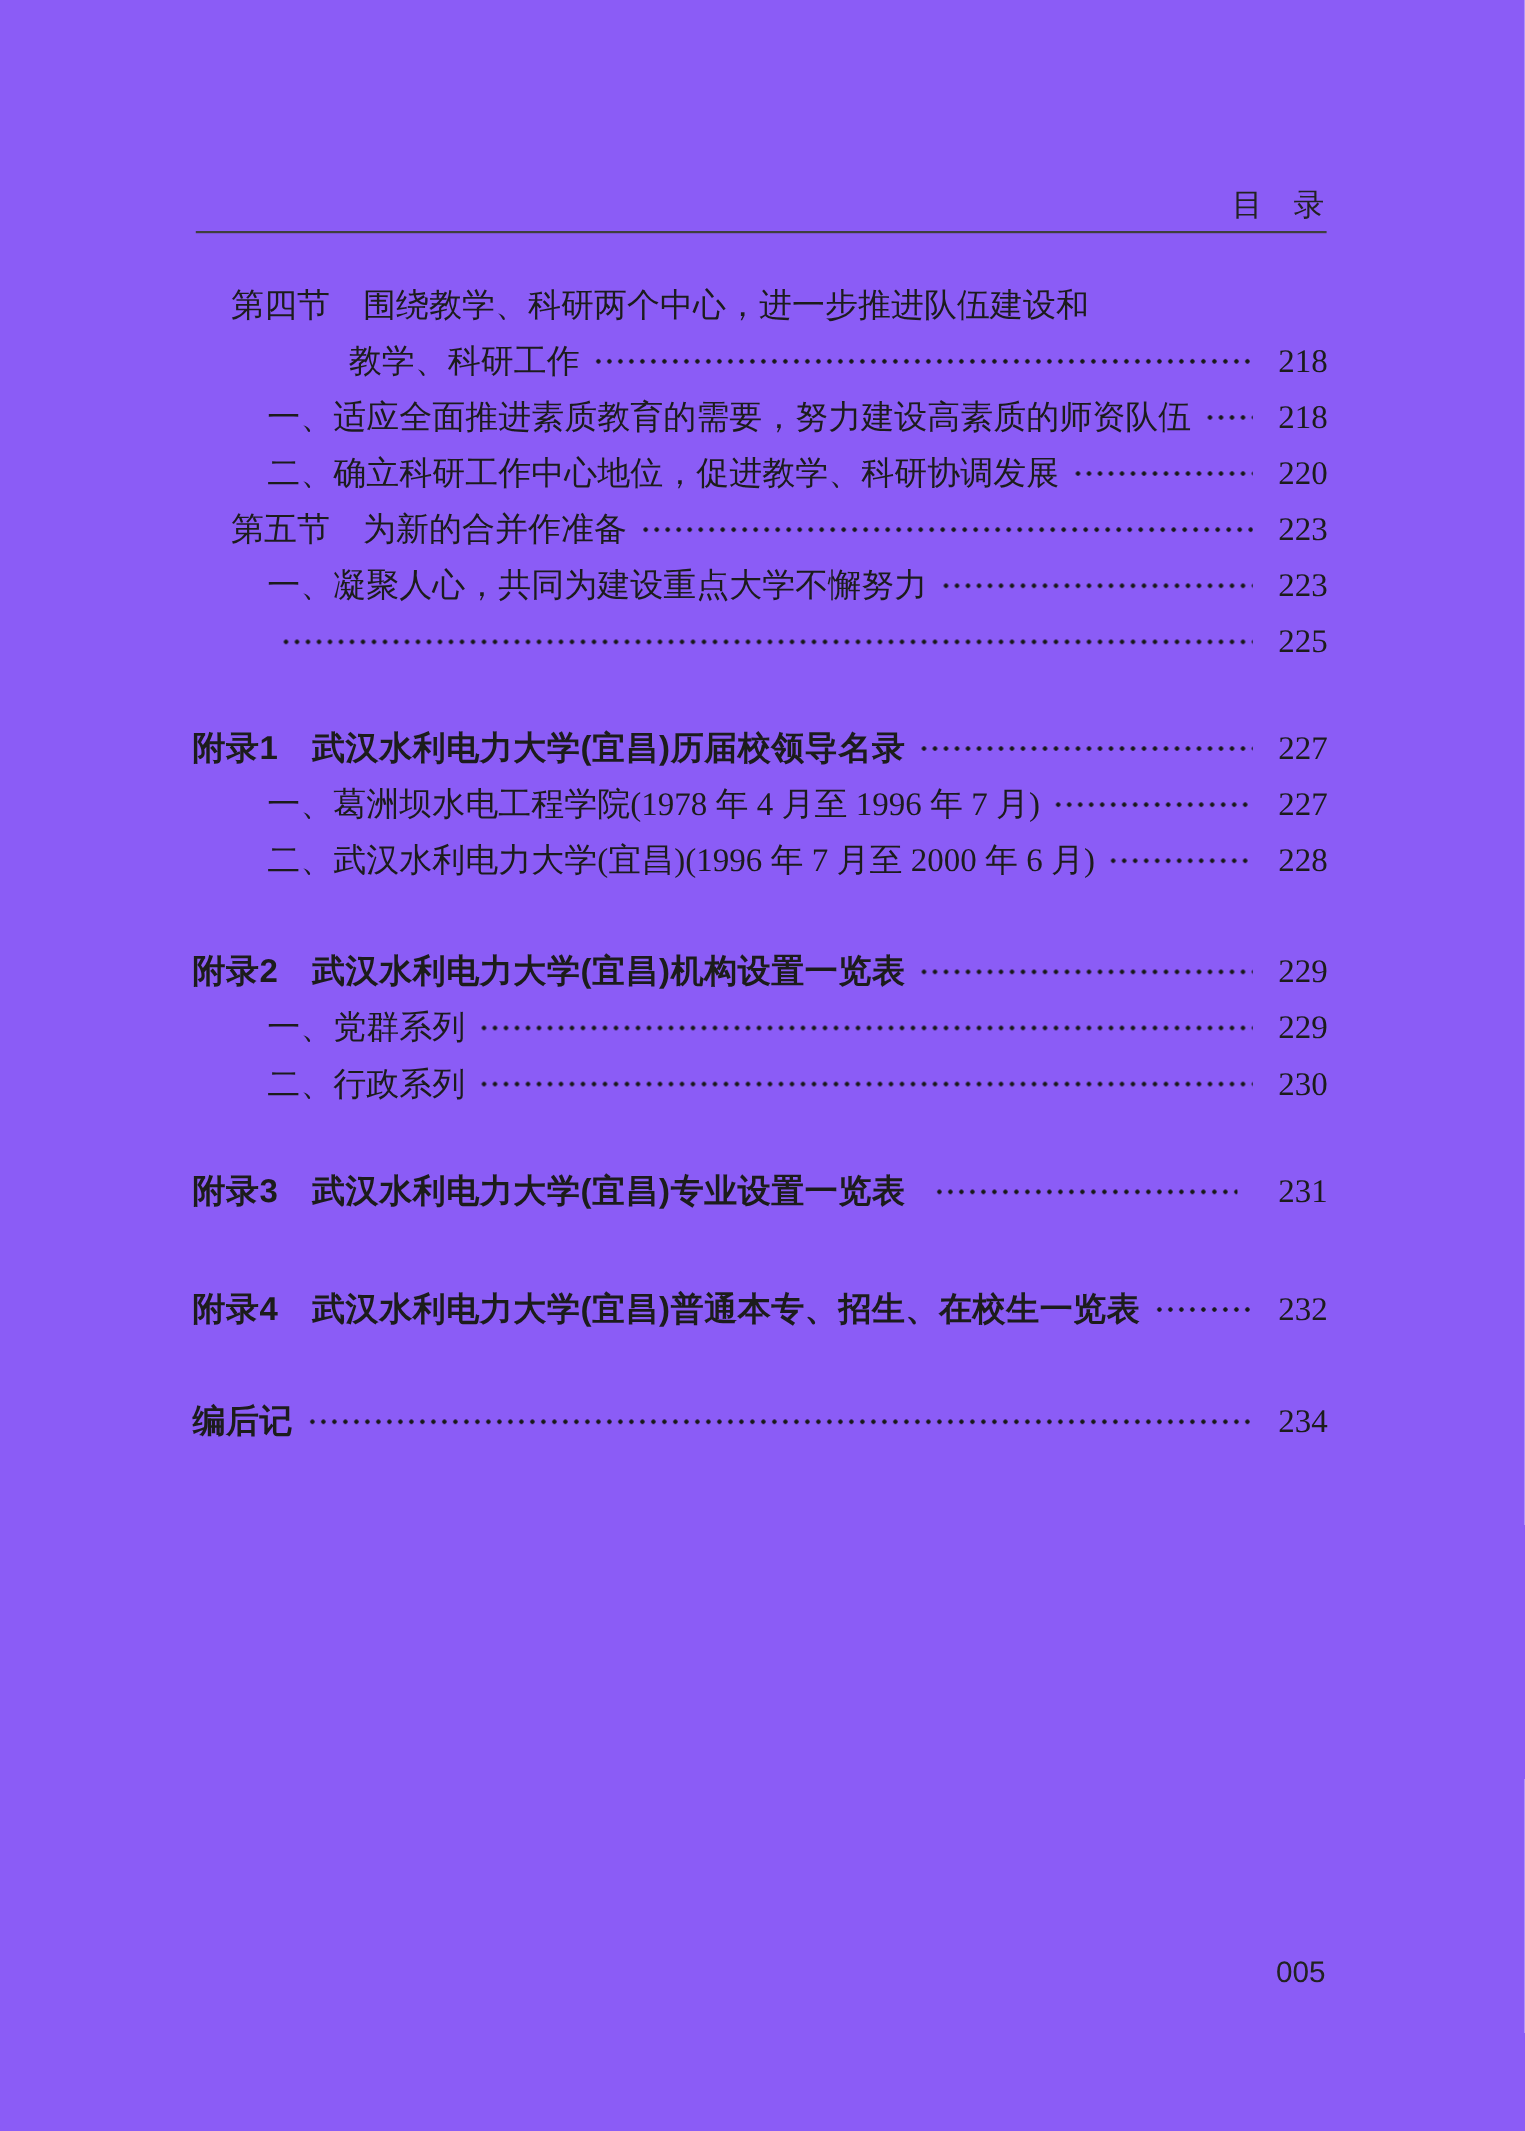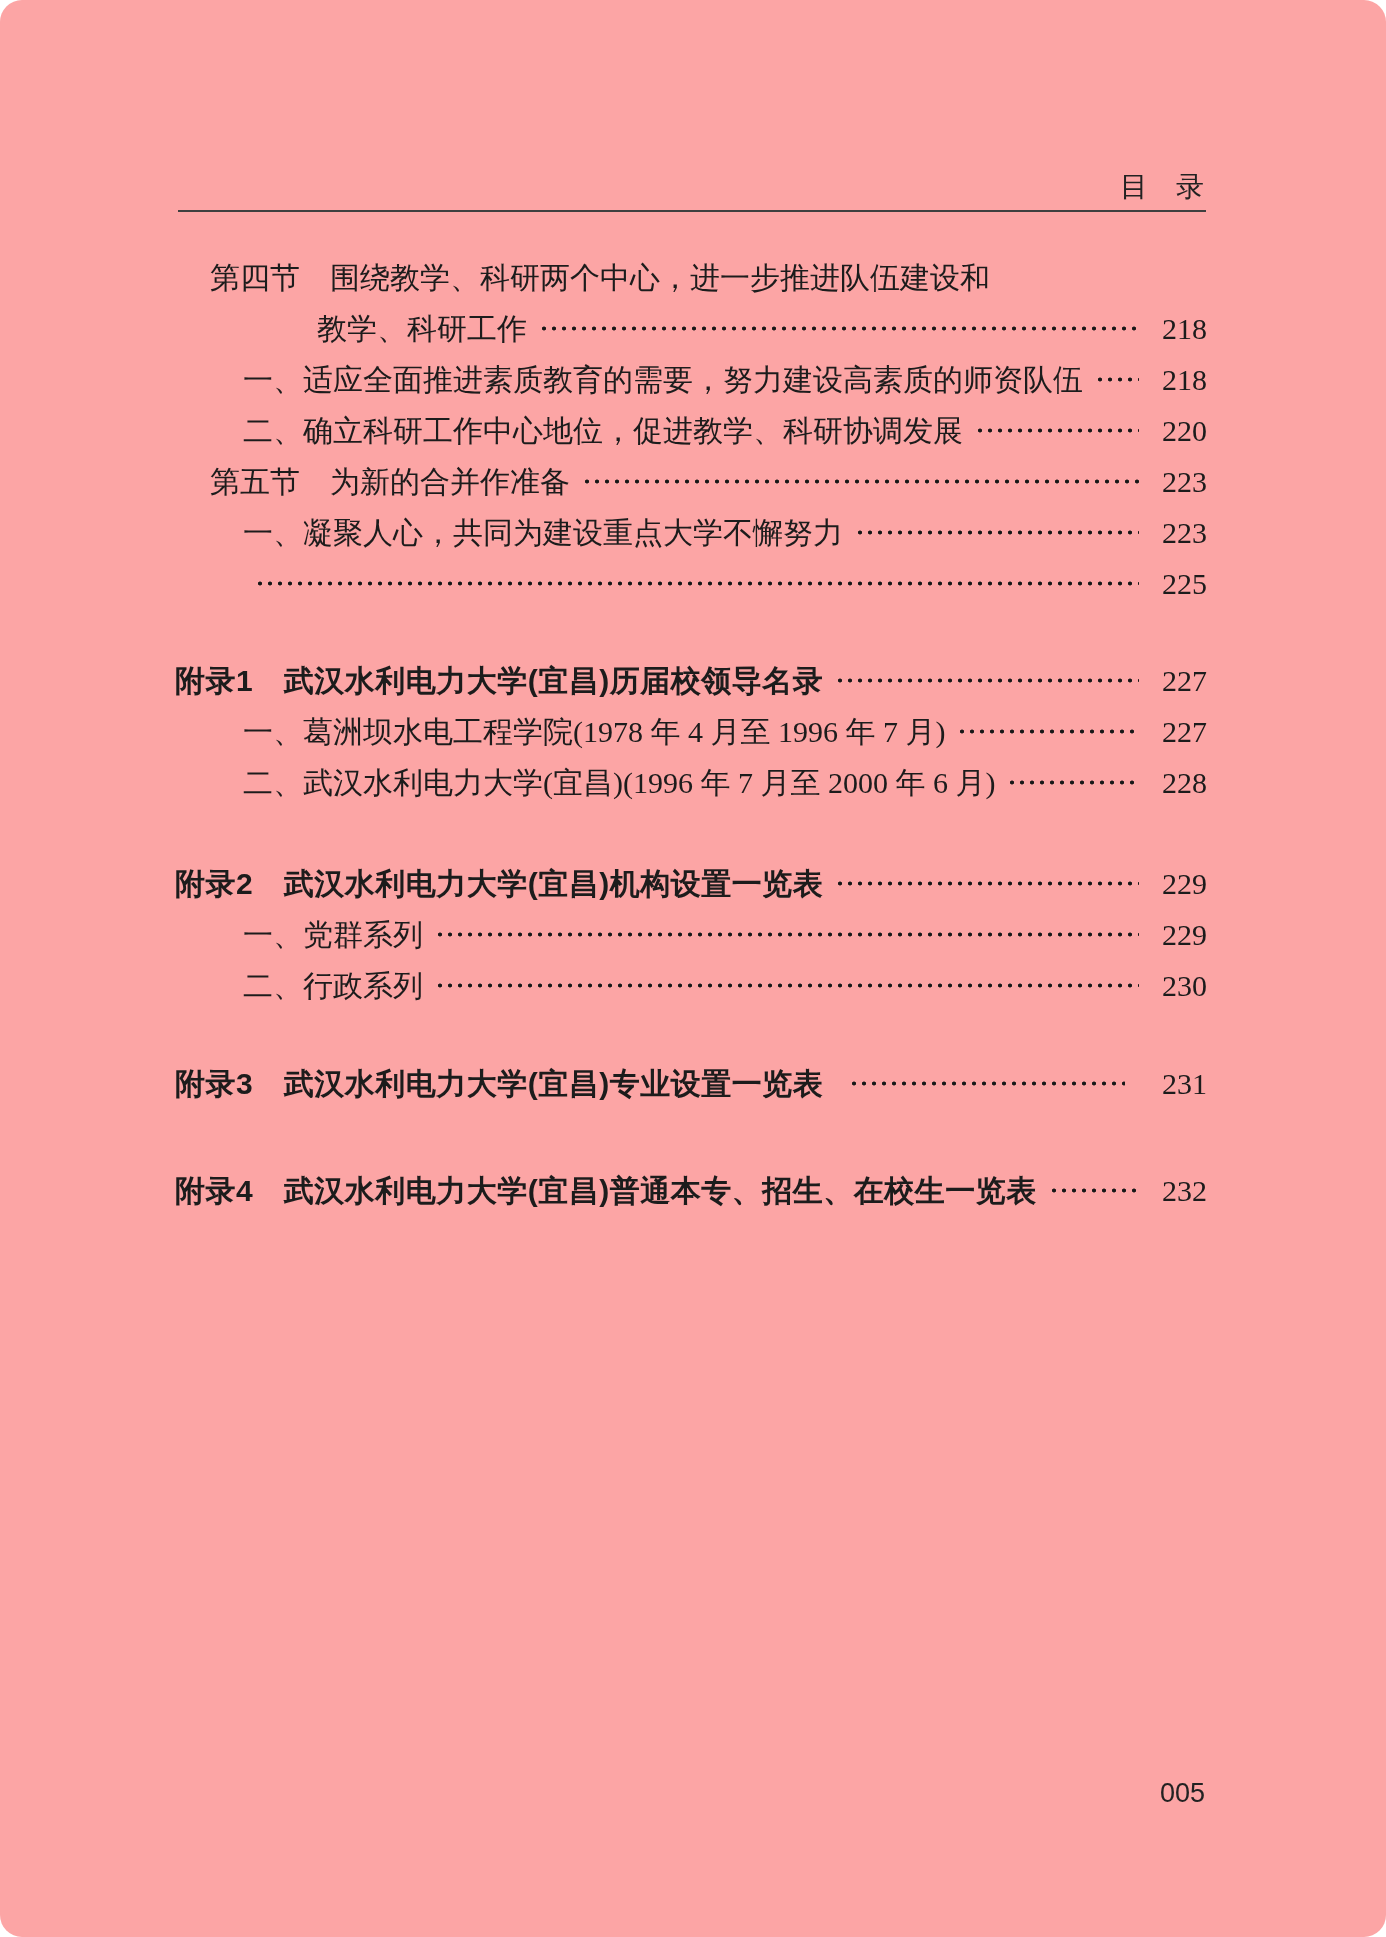--- a/index.html
+++ b/index.html
@@ -4,21 +4,21 @@
 <style>
   * { margin: 0; padding: 0; box-sizing: border-box; }
   html, body { background: #ffffff; }
   body {
     width: 1386px; height: 1937px;
     position: relative;
     font-family: "Liberation Serif", "DejaVu Serif", serif;
     color: #1c1c1c;
     overflow: hidden;
   }
-  .page { position: absolute; inset: 0; background: #fca5a5; border-radius: 22px; }
+  .page { position: absolute; inset: 0; background: #8b5cf6; }
 
   
   .header-rule {
     position: absolute; top: 210px; left: 178px; width: 1028px;
     height: 2px; background: #3f3f3f;
   }
   .header-title {
     position: absolute; top: 170px; right: 182px;
     font-size: 28px; line-height: 1.2; color: #222;
     white-space: nowrap;
@@ -166,18 +166,23 @@
       <span class="leader"></span>
       <span class="pg">231</span>
     </div>
 
     <div class="toc-row lv-bold g56">
       <span class="t">附录4　武汉水利电力大学(宜昌)普通本专、招生、在校生一览表</span>
       <span class="leader"></span>
       <span class="pg">232</span>
     </div>
 
+    <div class="toc-row lv-bold g51">
+      <span class="t">编后记</span>
+      <span class="leader"></span>
+      <span class="pg">234</span>
+    </div>
 
   </div>
 
   <div class="folio">005</div>
 
 </div>
 
 </body></html>

